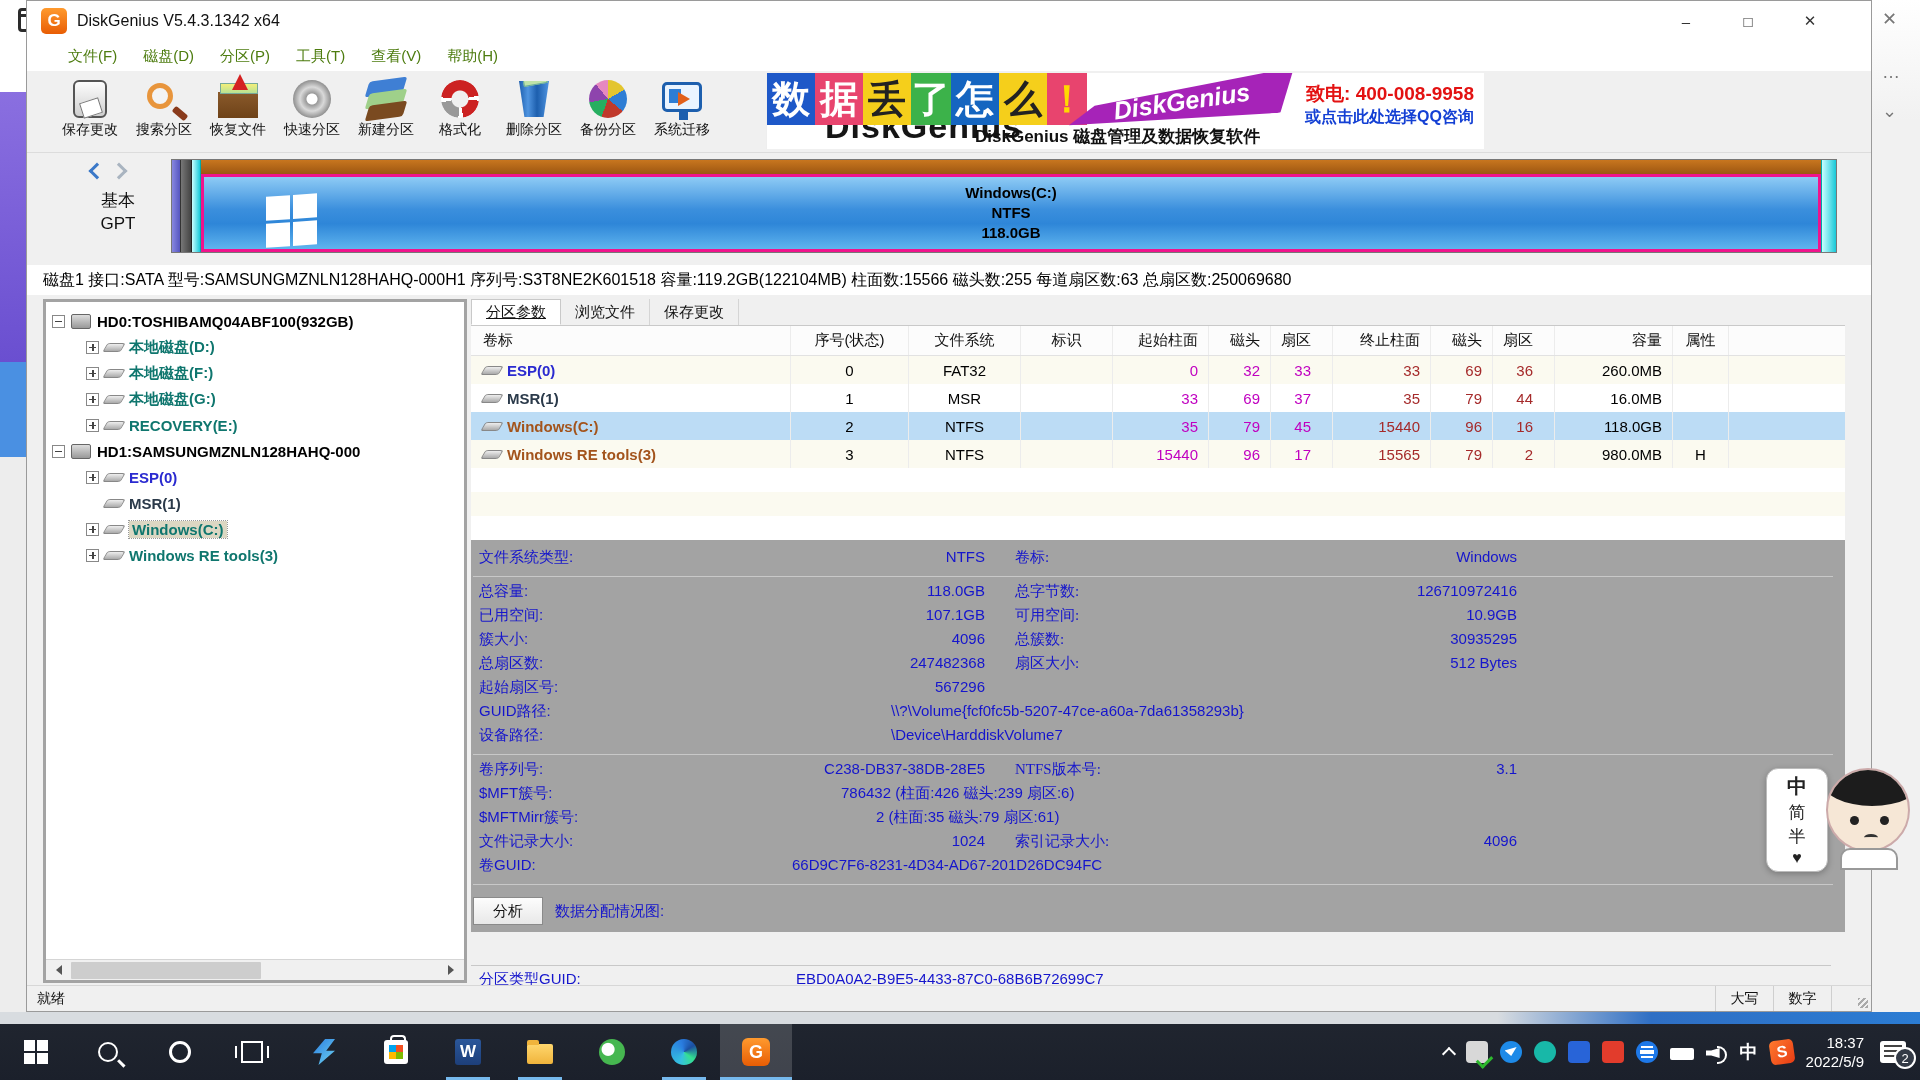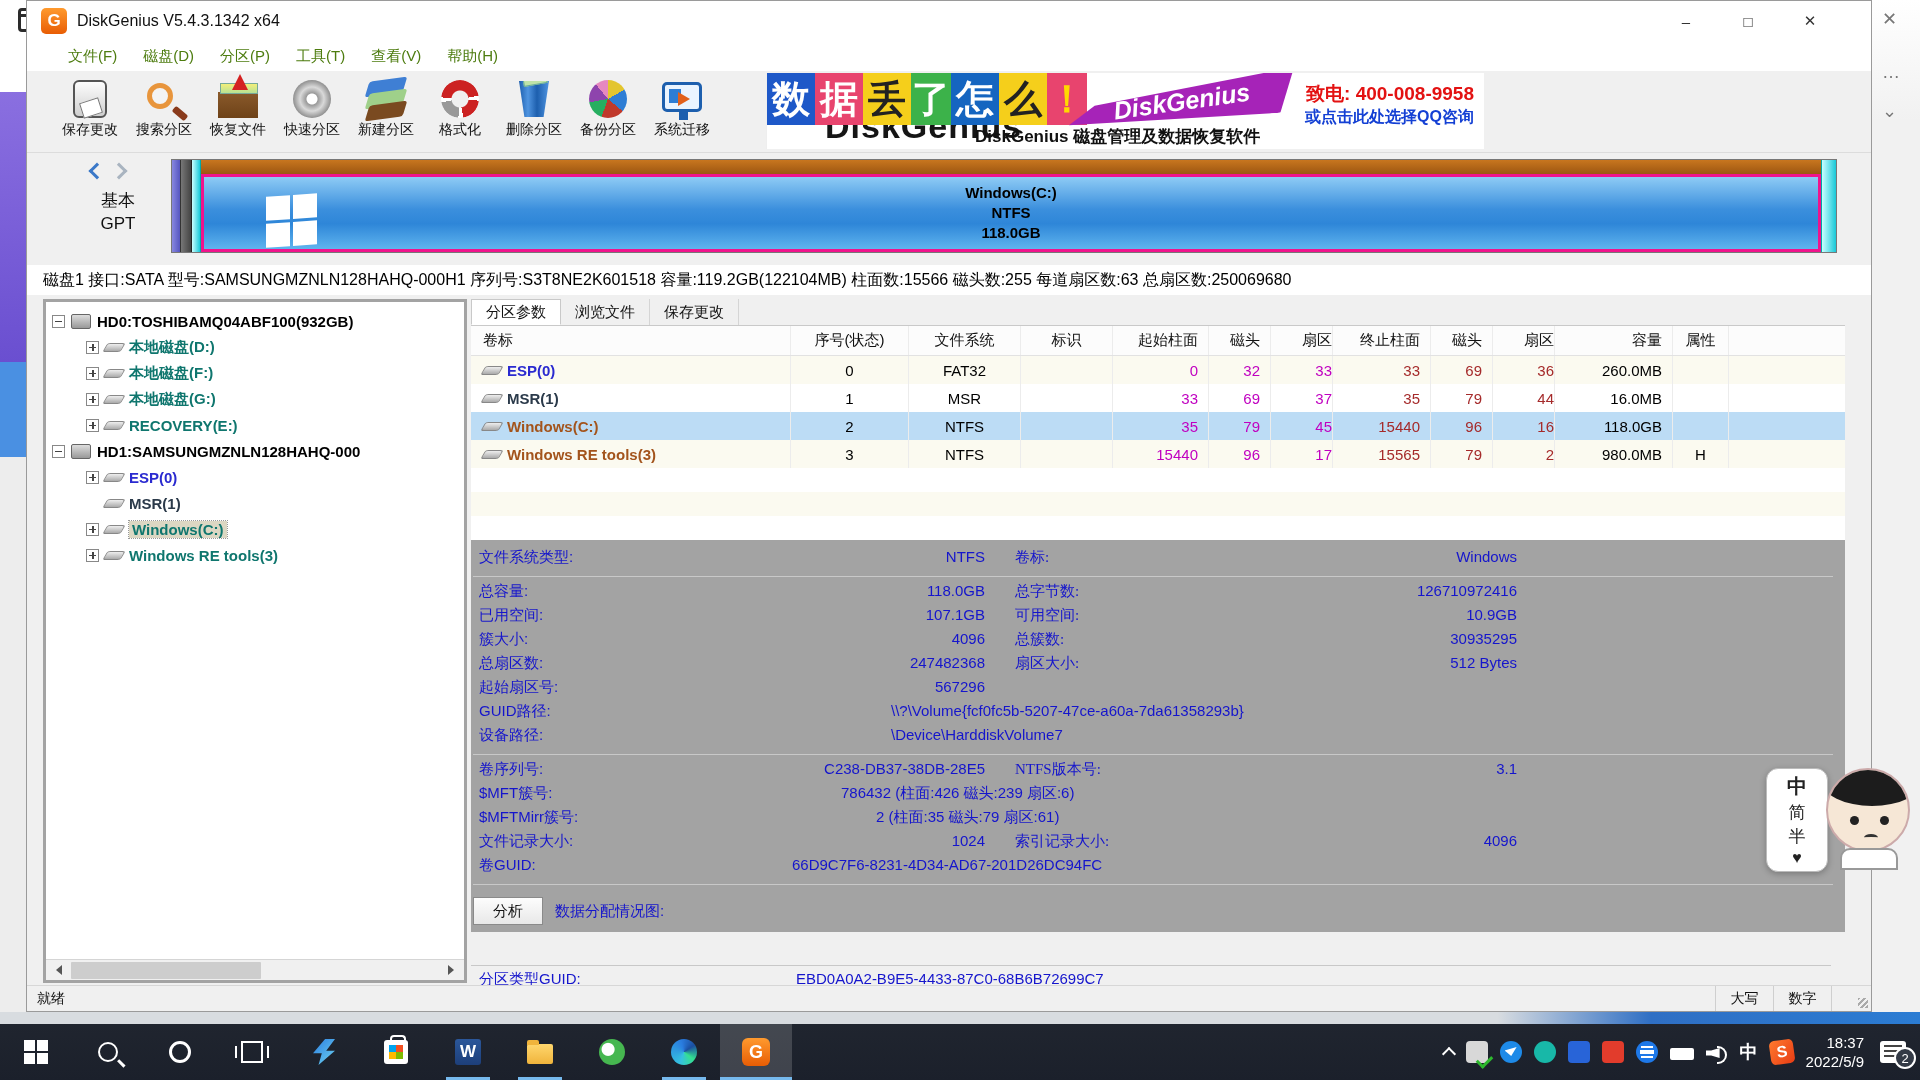--- a/index.html
+++ b/index.html
@@ -105,27 +105,27 @@
   .tsel{background:#dcd7c3;outline:1px dotted #999;padding:0 3px;}
   #tree-hscroll{position:absolute;left:0;right:0;bottom:0;height:21px;background:#f0f0f0;border-top:1px solid #d5d5d5;display:flex;align-items:center;}
   .sbtn{width:21px;height:21px;background:#f0f0f0;display:flex;align-items:center;justify-content:center;}
   .tri-l{width:0;height:0;border:5px solid transparent;border-right:6px solid #555;}
   .tri-r{width:0;height:0;border:5px solid transparent;border-left:6px solid #555;}
   #tree-thumb{width:190px;height:17px;background:#cdcdcd;margin-left:4px;border-radius:1px;}
   
   #rpanel{position:absolute;left:444px;top:4px;right:26px;bottom:0;background:#f0f0f0;}
   #tabs{height:27px;display:flex;background:#f0f0f0;border-bottom:1px solid #c9c9c9;}
   .tab{padding:0 14px;height:100%;display:flex;align-items:center;font-size:15px;color:#111;border-right:1px solid #d5d5d5;}
-  .tab.active{background:#fff;border:1px solid #c9c9c9;border-bottom:1px solid #fff;font-weight:normal;}
+  .tab.active{background:#fff;border:1px solid #c9c9c9;border-bottom:1px solid #fff;font-weight:normal;text-decoration:underline;}
   #tablewrap{background:#fff;}
   #thead{display:flex;height:30px;align-items:center;background:#fcfcfc;border-bottom:1px solid #e2e2e2;font-size:15px;color:#111;}
   .col{height:100%;display:flex;align-items:center;border-right:1px solid #ececec;}
   .c0{width:320px;padding-left:12px;} .c1{width:118px;justify-content:center;} .c2{width:112px;justify-content:center;}
   .c3{width:92px;justify-content:center;} .cn{width:96px;justify-content:flex-end;padding-right:10px;}
-  .ch{width:62px;justify-content:flex-end;padding-right:10px;} .cs{width:62px;justify-content:flex-end;padding-right:0;}
+  .ch{width:62px;justify-content:flex-end;padding-right:10px;} .cs{width:62px;justify-content:flex-end;padding-right:21px;}
   .ce{width:98px;justify-content:flex-end;padding-right:10px;} .cc{width:118px;justify-content:flex-end;padding-right:10px;}
   .ca{width:56px;justify-content:center;}
   .trowd{display:flex;height:28px;align-items:center;font-size:15px;}
   .trowd.alt{background:#fbfaf0;}
   .trowd.sel{background:#bcdcf5;}
   .vstart{color:#c000c0;} .vend{color:#a52a2a;} .vcap{color:#000;}
   .pname{display:flex;align-items:center;font-weight:bold;}
   .stripe{height:24px;} .stripe.alt{background:#fbfaf0;} 
   
   #details{position:relative;background:#a3a3a3;font-size:15px;color:#1515cc;padding-top:8px;}

